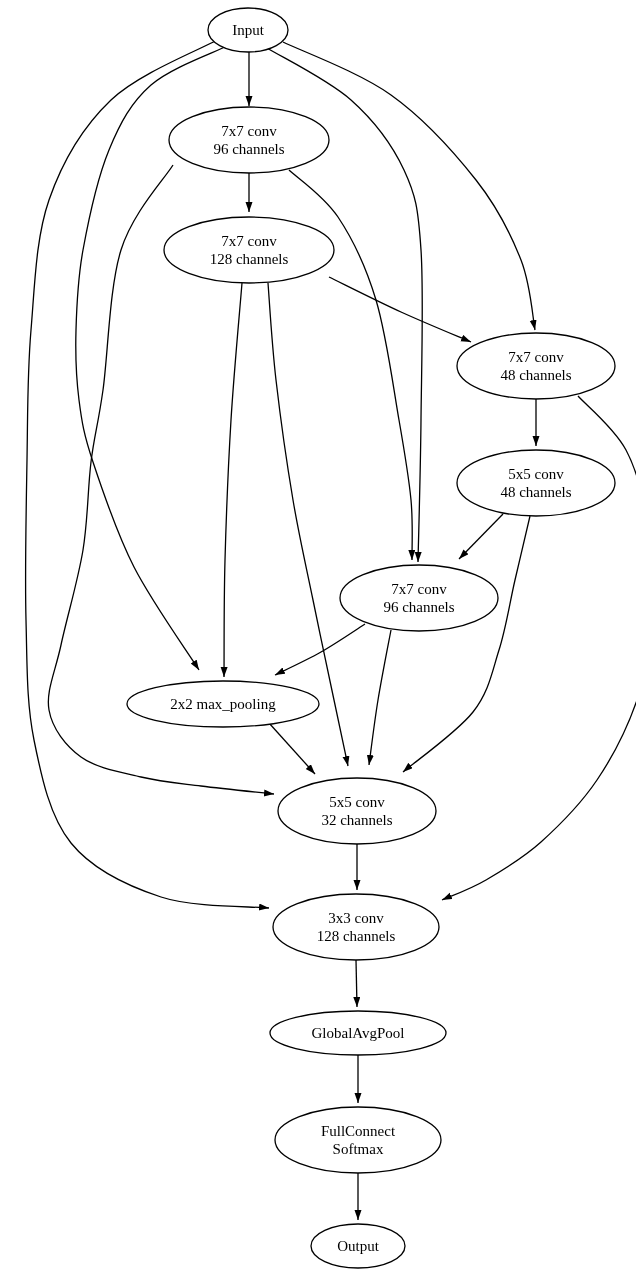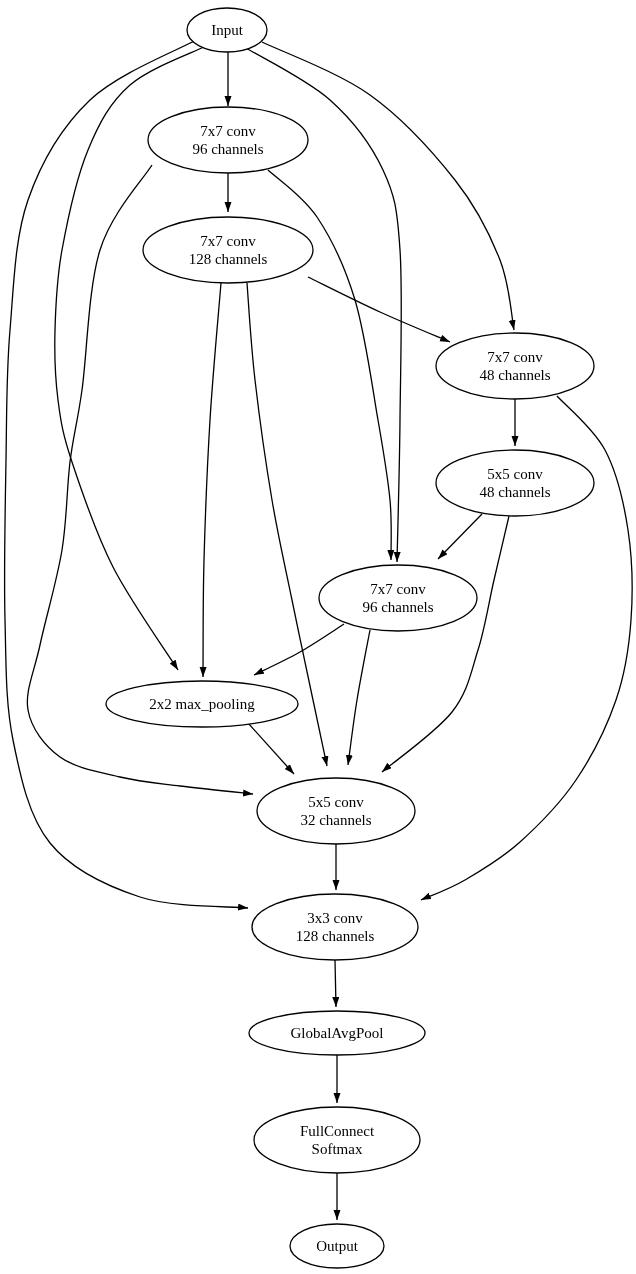--- a/index.html
+++ b/index.html
@@ -6,20 +6,21 @@
     margin: 0;
     padding: 0;
     background: #ffffff;
   }
   .stage {
     position: relative;
     width: 560px;
     height: 1274px;
     background: #ffffff;
     font-family: "Liberation Serif", "DejaVu Serif", serif;
+    padding-left: 21px;
   }
   svg text {
     font-family: "Liberation Serif", "DejaVu Serif", serif;
     font-size: 15px;
     fill: #000000;
   }
   svg .node-shape {
     fill: #ffffff;
     stroke: #000000;
     stroke-width: 1.3;

